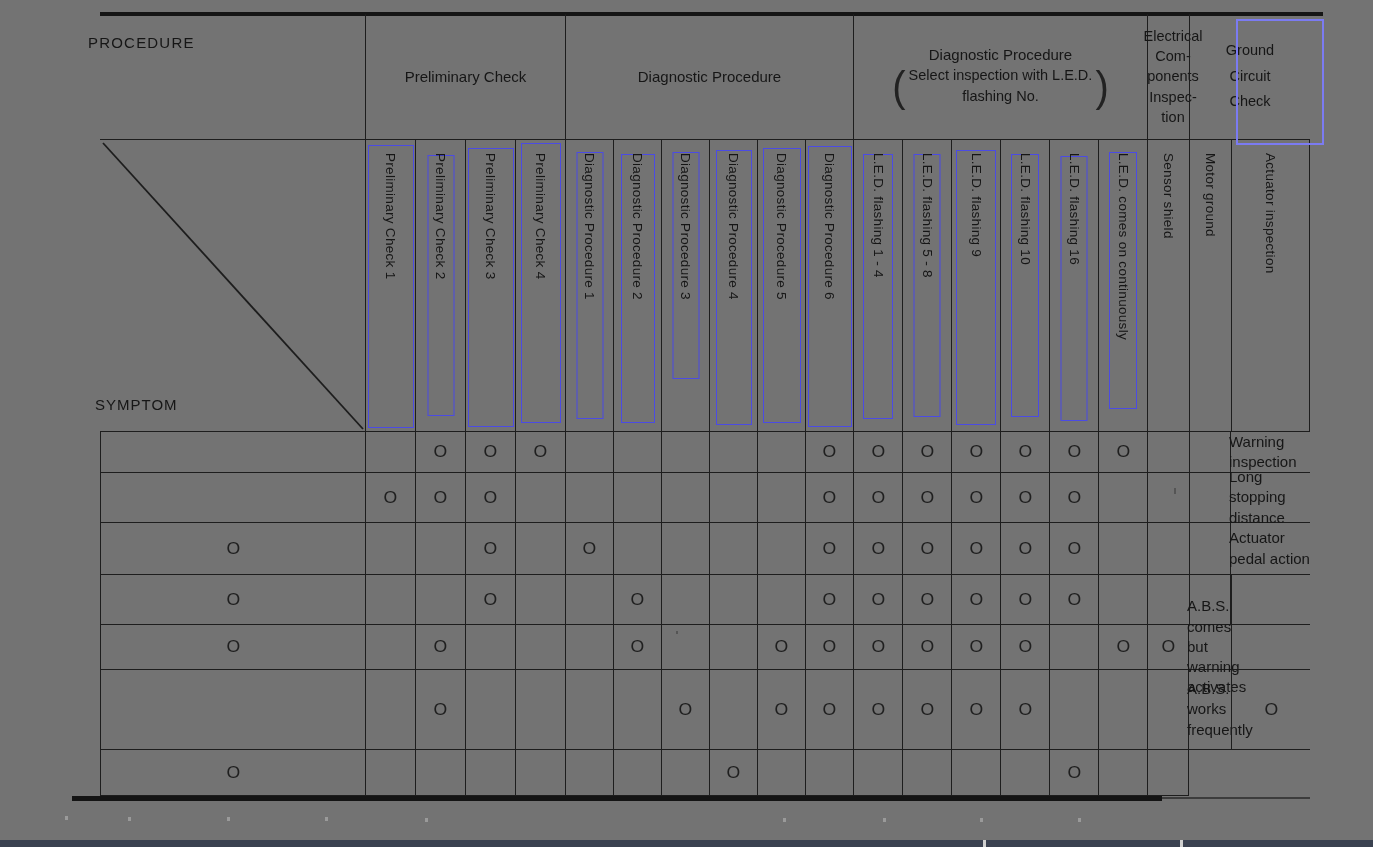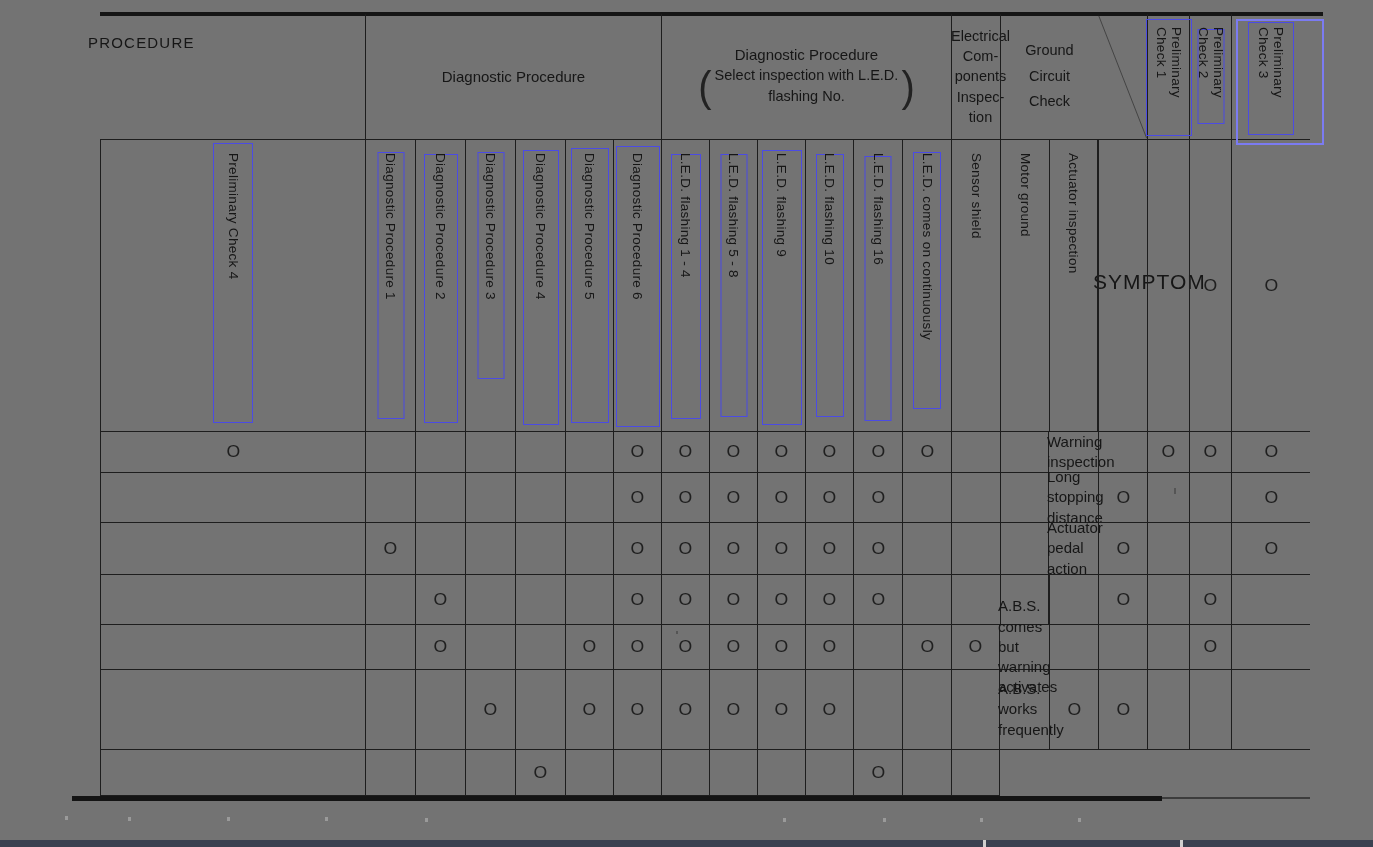--- a/index.html
+++ b/index.html
@@ -32,21 +32,21 @@
   .g2{grid-column:span 6;}
   .g3{grid-column:span 6;}
   .g4{grid-column:span 2;white-space:pre-line;line-height:1.75;font-size:14.5px;}
   .g5{white-space:pre-line;line-height:1.4;font-size:14.5px;padding-left:9px;}
   .paren-row{display:flex;align-items:center;margin-top:2px;}
   .bigparen{font-size:40px;font-weight:400;line-height:.9;transform:scaleY(1.05);color:#222;}
   .paren-mid{white-space:pre-line;line-height:1.45;font-size:14.5px;padding:0 3px;}
   
   .c-sym{border-bottom:1.6px solid var(--line);}
   .diag{position:absolute;left:0;top:0;width:100%;height:100%;}
-  .sym-text{position:absolute;left:-5px;top:256px;font-size:21px;letter-spacing:1px;}
+  .sym-text{position:absolute;left:-5px;top:256px;font-size:15px;letter-spacing:1px;}
   
   .vcell{border-left:1.6px solid var(--line);border-bottom:1.6px solid var(--line);
          display:flex;justify-content:center;}
   .vcell.lastcol{border-right:1.6px solid var(--line);}
   .vtext{writing-mode:vertical-rl;font-size:13.5px;letter-spacing:.3px;padding-top:13px;z-index:2;}
   .vbox{position:absolute;left:50%;transform:translateX(-50%);border:1.6px solid var(--blue);z-index:1;}
   .vc1  .vbox{width:46px;top:5px;bottom:3px;}
   .vc2  .vbox{width:27px;top:15px;bottom:15px;}
   .vc3  .vbox{width:46px;top:8px;bottom:4px;}
   .vc4  .vbox{width:40px;top:3px;bottom:8px;}
@@ -81,20 +81,23 @@
 </head>
 <body>
 
 <div class="sheet">
 
   <div class="tbl" id="tbl">
 
     <div class="c-proc">
       <span class="proc-text">PROCEDURE</span>
     </div>
+    <div class="g g1">
+      <span>Preliminary Check</span>
+    </div>
     <div class="g g2">
       <span>Diagnostic Procedure</span>
     </div>
     <div class="g g3">
       <span>Diagnostic Procedure</span>
       <span class="paren-row">
         <span class="bigparen">(</span>
         <span class="paren-mid">Select inspection with L.E.D.
 flashing No.</span>
         <span class="bigparen">)</span>

